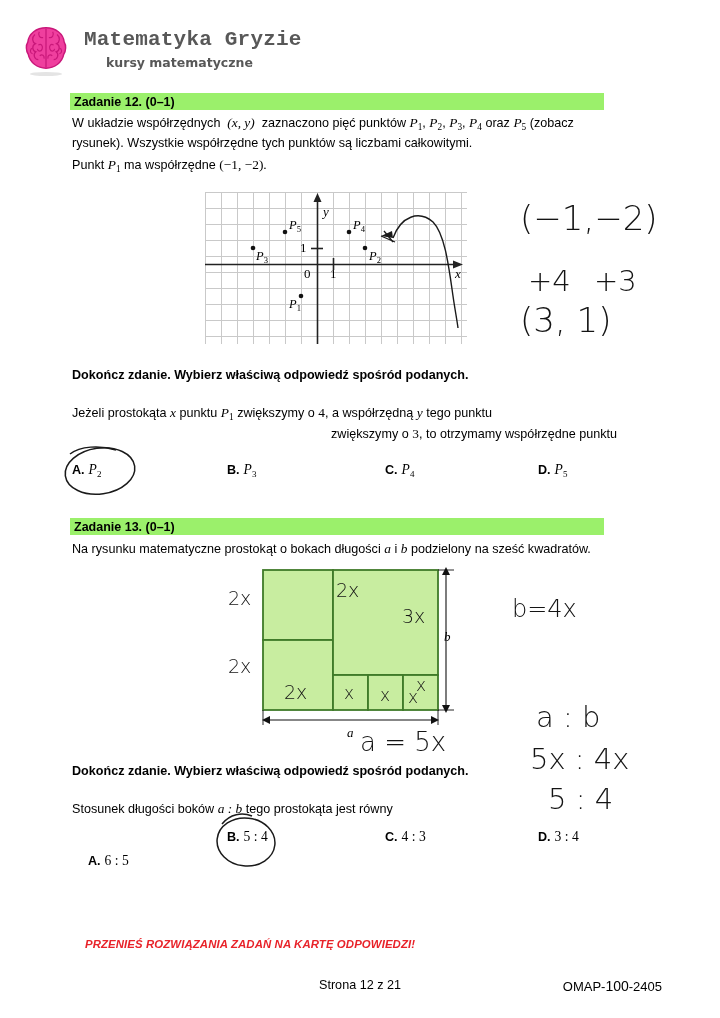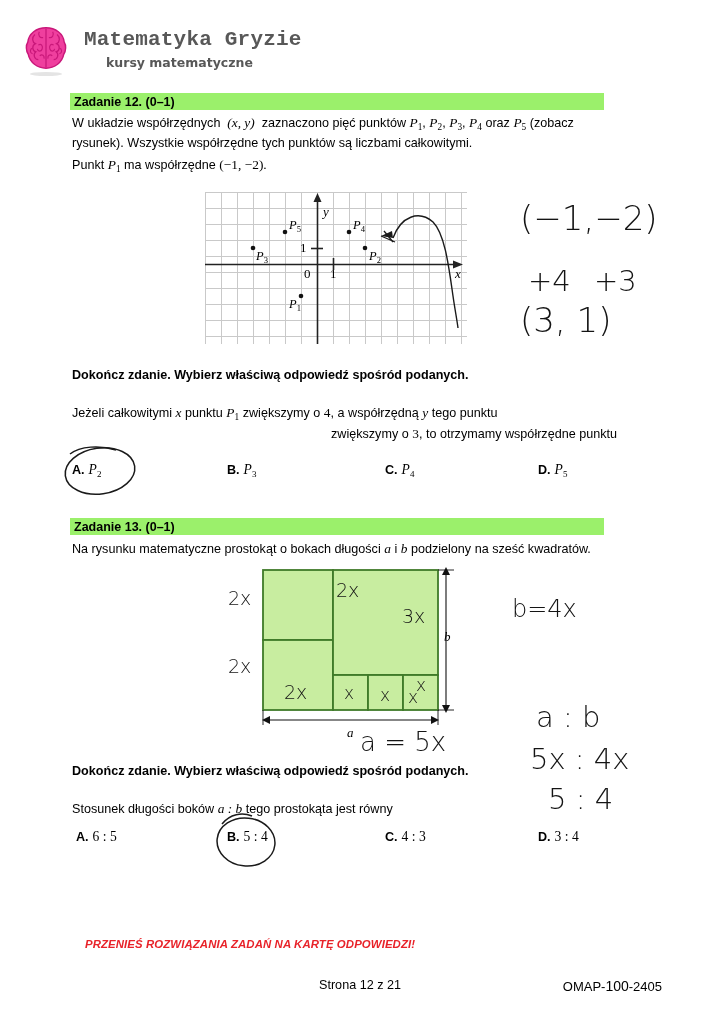--- a/index.html
+++ b/index.html
@@ -228,21 +228,21 @@
   </div>
 
   <div class="hand" style="left:520px; top:198px; font-size:34px;">(−1,−2)</div>
   <div class="hand" style="left:528px; top:264px; font-size:29px;">+4</div>
   <div class="hand" style="left:594px; top:264px; font-size:29px;">+3</div>
   <div class="hand" style="left:520px; top:300px; font-size:34px;">(3, 1)</div>
 
   <div class="para bold" style="top:365px;">Dokończ zdanie. Wybierz właściwą odpowiedź spośród podanych.</div>
 
   <div class="para" style="top:403px;">
-    <span>Jeżeli całkowitymi</span>
+    <span>Jeżeli prostokąta</span>
     <span class="mi">x</span>
     <span>punktu</span>
     <span class="mi">P</span><sub class="v">1</sub>
     <span>zwiększymy o</span>
     <span class="mn">4</span><span>, a współrzędną</span>
     <span class="mi">y</span>
     <span>tego punktu</span>
   </div>
   <div class="para" style="top:424px;text-align:right;">
     <span>zwiększymy o</span>
@@ -332,21 +332,21 @@
 
   <div class="para bold" style="top:761px;">Dokończ zdanie. Wybierz właściwą odpowiedź spośród podanych.</div>
 
   <div class="para" style="top:799px;">
     <span>Stosunek długości boków</span>
     <span class="mi">a : b</span>
     <span>tego prostokąta jest równy</span>
   </div>
 
   <div class="answers" style="top:829px;">
-    <div class="ans" style="left:4px;">
+    <div class="ans" style="left:16px;margin-top:24px;">
       <span class="lbl">A.</span><span class="valn">6 : 5</span>
     </div>
     <div class="ans" style="left:155px;">
       <span class="lbl">B.</span><span class="valn">5 : 4</span>
     </div>
     <div class="ans" style="left:313px;">
       <span class="lbl">C.</span><span class="valn">4 : 3</span>
     </div>
     <div class="ans" style="left:466px;">
       <span class="lbl">D.</span><span class="valn">3 : 4</span>

